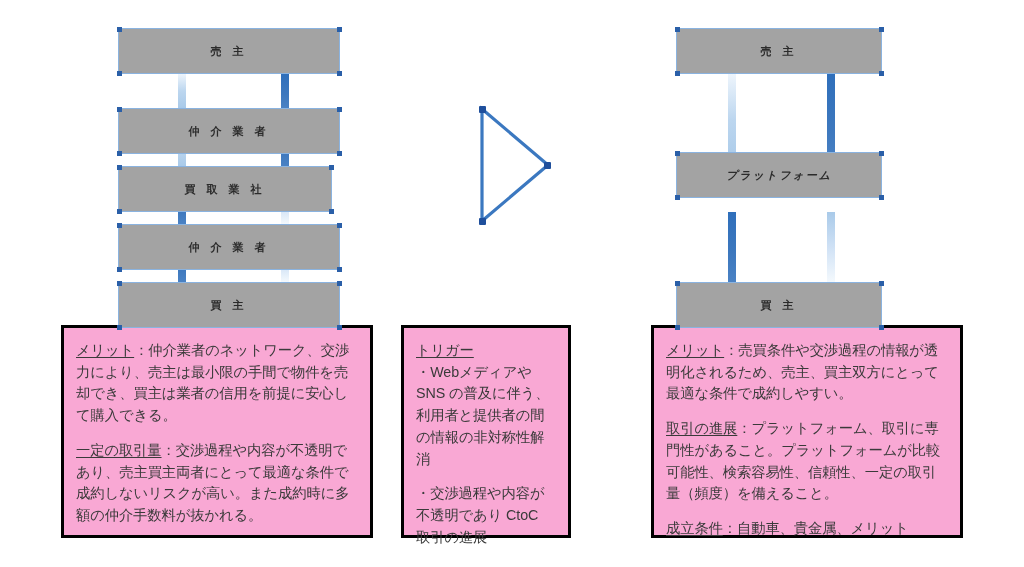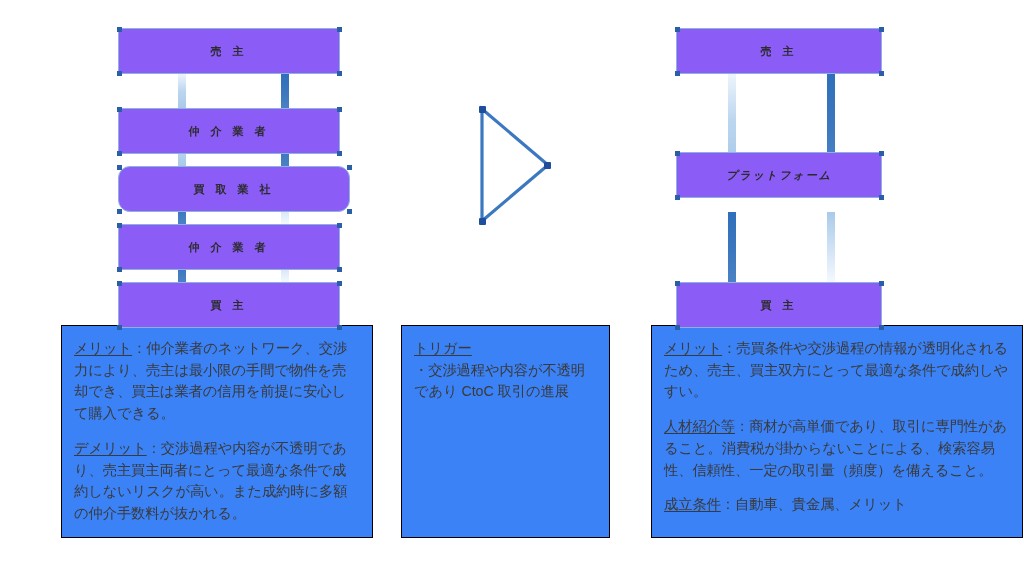--- a/index.html
+++ b/index.html
@@ -15,21 +15,21 @@
     font-family: "Liberation Sans", "DejaVu Sans", sans-serif;
     color: #3c3c3c;
   }
 
   
   .diagram {
     position: absolute;
   }
   .node-box {
     position: absolute;
-    background: #8b5cf6;
+    background: #a3a3a3;
     border: 1.5px solid #8ab3e0;
     box-sizing: border-box;
     z-index: 3;
   }
   .node-label {
     position: absolute;
     left: 0;
     right: 0;
     top: 50%;
     transform: translateY(-50%);
@@ -81,22 +81,22 @@
     position: absolute;
     width: 7px;
     height: 7px;
     background: #1f4f9c;
     border-radius: 1px;
   }
 
   
   .panel {
     position: absolute;
-    background: #3b82f6;
-    border: 1px solid #000000;
+    background: #f9a8d4;
+    border: 3px solid #000000;
     box-sizing: border-box;
   }
   .panel-inner {
     padding: 12px 12px 10px 12px;
   }
   .para {
     font-size: 14.3px;
     line-height: 1.52;
     color: #3a3a3a;
     margin: 0 0 13px 0;
@@ -135,21 +135,21 @@
   </div>
 
   <div class="node-box" style="left:0; top:80px; width:222px; height:46px;">
     <span class="node-label">仲 介 業 者</span>
     <span class="handle h-tl"></span>
     <span class="handle h-tr"></span>
     <span class="handle h-bl"></span>
     <span class="handle h-br"></span>
   </div>
 
-  <div class="node-box" style="left:0; top:138px; width:232px; height:46px;border-radius:12px;">
+  <div class="node-box" style="left:0; top:138px; width:214px; height:46px;">
     <span class="node-label">買 取 業 社</span>
     <span class="handle h-tl"></span>
     <span class="handle h-tr"></span>
     <span class="handle h-bl"></span>
     <span class="handle h-br"></span>
   </div>
 
   <div class="node-box" style="left:0; top:196px; width:222px; height:46px;">
     <span class="node-label">仲 介 業 者</span>
     <span class="handle h-tl"></span>
@@ -208,41 +208,44 @@
     <span class="handle h-br"></span>
   </div>
 </div>
 
 <div class="panel" style="left:61px; top:325px; width:312px; height:213px;">
   <div class="panel-inner">
     <p class="para">
       <span class="lead">メリット</span><span>：仲介業者のネットワーク、交渉力により、売主は最小限の手間で物件を売却でき、買主は業者の信用を前提に安心して購入できる。</span>
     </p>
     <p class="para">
-      <span class="lead">デメリット</span><span>：交渉過程や内容が不透明であり、売主買主両者にとって最適な条件で成約しないリスクが高い。また成約時に多額の仲介手数料が抜かれる。</span>
-    </p>
-  </div>
-</div>
-
-<div class="panel" style="left:401px; top:325px; width:209px; height:213px;">
+      <span class="lead">一定の取引量</span><span>：交渉過程や内容が不透明であり、売主買主両者にとって最適な条件で成約しないリスクが高い。また成約時に多額の仲介手数料が抜かれる。</span>
+    </p>
+  </div>
+</div>
+
+<div class="panel" style="left:401px; top:325px; width:170px; height:213px;">
   <div class="panel-inner">
     <p class="para" style="margin-bottom:0;">
       <span class="lead">トリガー</span>
     </p>
     <p class="para">
+      <span>・Webメディアや SNS の普及に伴う、利用者と提供者の間の情報の非対称性解消</span>
+    </p>
+    <p class="para">
       <span>・交渉過程や内容が不透明であり CtoC 取引の進展</span>
     </p>
   </div>
 </div>
 
-<div class="panel" style="left:651px; top:325px; width:372px; height:213px;">
+<div class="panel" style="left:651px; top:325px; width:312px; height:213px;">
   <div class="panel-inner">
     <p class="para">
       <span class="lead">メリット</span><span>：売買条件や交渉過程の情報が透明化されるため、売主、買主双方にとって最適な条件で成約しやすい。</span>
     </p>
     <p class="para">
-      <span class="lead">人材紹介等</span><span>：商材が高単価であり、取引に専門性があること。消費税が掛からないことによる、検索容易性、信頼性、一定の取引量（頻度）を備えること。</span>
+      <span class="lead">取引の進展</span><span>：プラットフォーム、取引に専門性があること。プラットフォームが比較可能性、検索容易性、信頼性、一定の取引量（頻度）を備えること。</span>
     </p>
     <p class="para">
       <span class="lead">成立条件</span><span>：自動車、貴金属、メリット</span>
     </p>
   </div>
 </div>
 
 </body></html>

